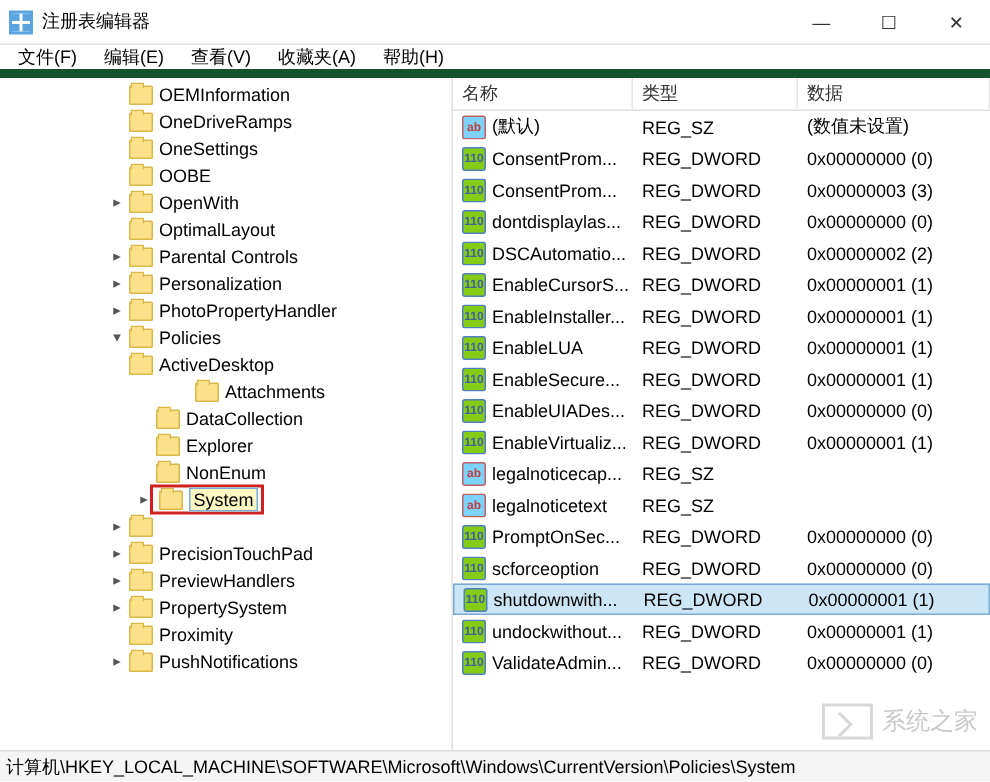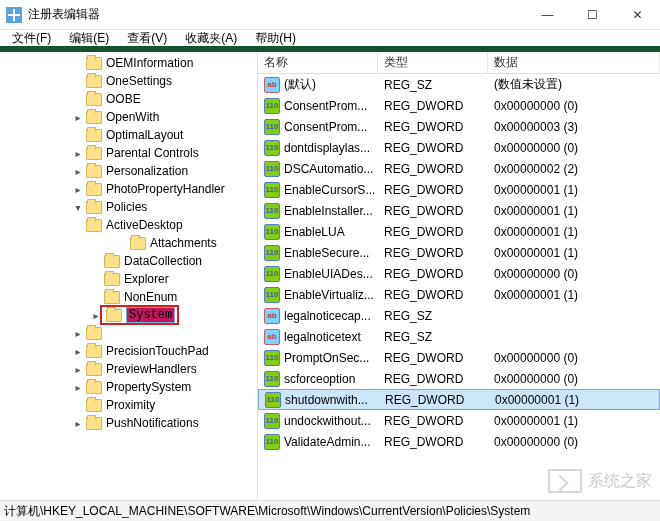--- a/index.html
+++ b/index.html
@@ -7,27 +7,27 @@
   .titlebar { height: 30px; background: #fff; display: flex; align-items: center; padding-left: 6px; border-bottom: 1px solid #e0e0e0; }
   .titlebar .app-icon { width: 16px; height: 16px; background: #5aa4e0; display: inline-block; margin-right: 6px; position: relative; }
   .titlebar .app-icon::before { content: ""; position: absolute; inset: 2px; background: #fff; }
   .titlebar .app-icon::after { content: ""; position: absolute; left: 2px; top: 2px; width: 5px; height: 5px; background: #5aa4e0; box-shadow: 7px 0 #5aa4e0, 0 7px #5aa4e0, 7px 7px #5aa4e0; }
   .title-text { flex: 1; font-size: 12px; }
   .winbtns { display: flex; }
   .winbtn { width: 45px; height: 30px; display: flex; align-items: center; justify-content: center; color: #333; }
   .menubar { height: 22px; display: flex; align-items: center; padding-left: 4px; gap: 2px; border-bottom: 6px solid #14532d; }
   .menuitem { padding: 2px 8px; }
   .content { display: flex; height: 448px; }
-  .tree { width: 258px; border-right: 1px solid #e0e0e0; overflow: hidden; padding-top: 2px; }
+  .tree { width: 302px; border-right: 1px solid #e0e0e0; overflow: hidden; padding-top: 2px; }
   .tree-row { height: 18px; display: flex; align-items: center; white-space: nowrap; padding-left: 4px; }
   .toggle { width: 12px; display: inline-flex; justify-content: center; color: #555; font-size: 10px; }
   .folder { width: 16px; height: 13px; background: #fce08a; border: 1px solid #d9b84a; border-radius: 1px; margin: 0 4px 0 2px; position: relative; flex-shrink: 0; }
   .folder::before { content: ""; position: absolute; top: -3px; left: 0; width: 7px; height: 3px; background: #fce08a; border: 1px solid #d9b84a; border-bottom: none; border-radius: 1px 1px 0 0; }
   .node-label { font-size: 12px; }
-  .selected { background: #be185d; border: 1px solid #7aaad6; padding: 0 2px; font-family: Liberation Mono, monospace; }
+  .selected { background: #fef9c3; border: 1px solid #7aaad6; padding: 0 2px; }
   .highlight-box { border: 2px solid #d02020; padding: 0 2px; margin-left: -2px; }
   .listview { flex: 1; display: flex; flex-direction: column; }
   .list-header { display: flex; height: 22px; align-items: center; border-bottom: 1px solid #e0e0e0; background: #fff; }
   .list-header > div { padding-left: 6px; font-size: 12px; color: #333; border-right: 1px solid #e8e8e8; height: 100%; display: flex; align-items: center; }
   .col-name { width: 120px; }
   .col-type { width: 110px; }
   .col-data { flex: 1; }
   .list-body { flex: 1; overflow: hidden; }
   .list-row { display: flex; height: 21px; align-items: center; }
   .list-row > div { padding-left: 6px; overflow: hidden; text-overflow: ellipsis; white-space: nowrap; }
@@ -65,20 +65,25 @@
 <div class="content">
   <div class="tree" id="tree">
       <div class="tree-row" style="padding-left: 72px;">
         <span class="toggle"></span>
         <span class="folder"></span>
         <span class="node-label">OEMInformation</span>
       </div>
       <div class="tree-row" style="padding-left: 72px;">
         <span class="toggle"></span>
         <span class="folder"></span>
+        <span class="node-label">OneDriveRamps</span>
+      </div>
+      <div class="tree-row" style="padding-left: 72px;">
+        <span class="toggle"></span>
+        <span class="folder"></span>
         <span class="node-label">OneSettings</span>
       </div>
       <div class="tree-row" style="padding-left: 72px;">
         <span class="toggle"></span>
         <span class="folder"></span>
         <span class="node-label">OOBE</span>
       </div>
       <div class="tree-row" style="padding-left: 72px;">
         <span class="toggle">▸</span>
         <span class="folder"></span>

